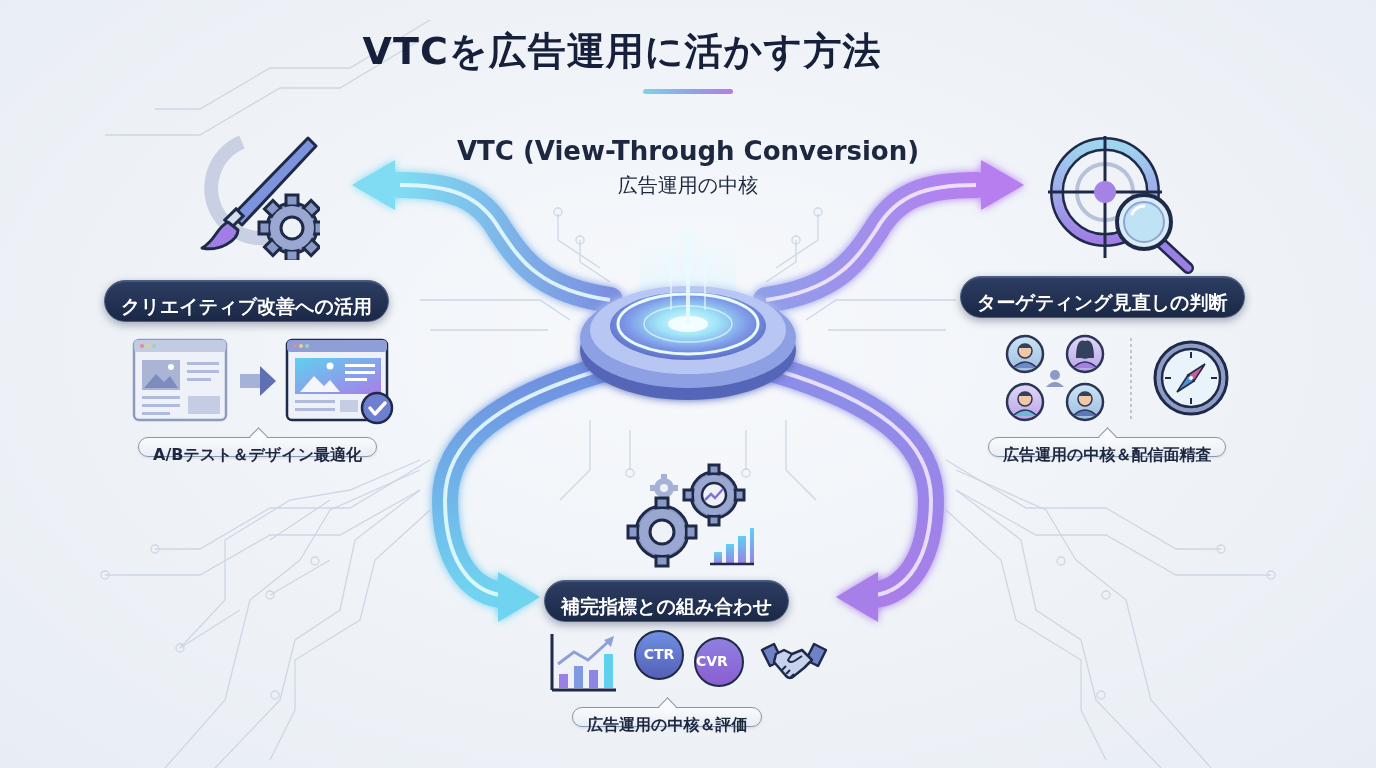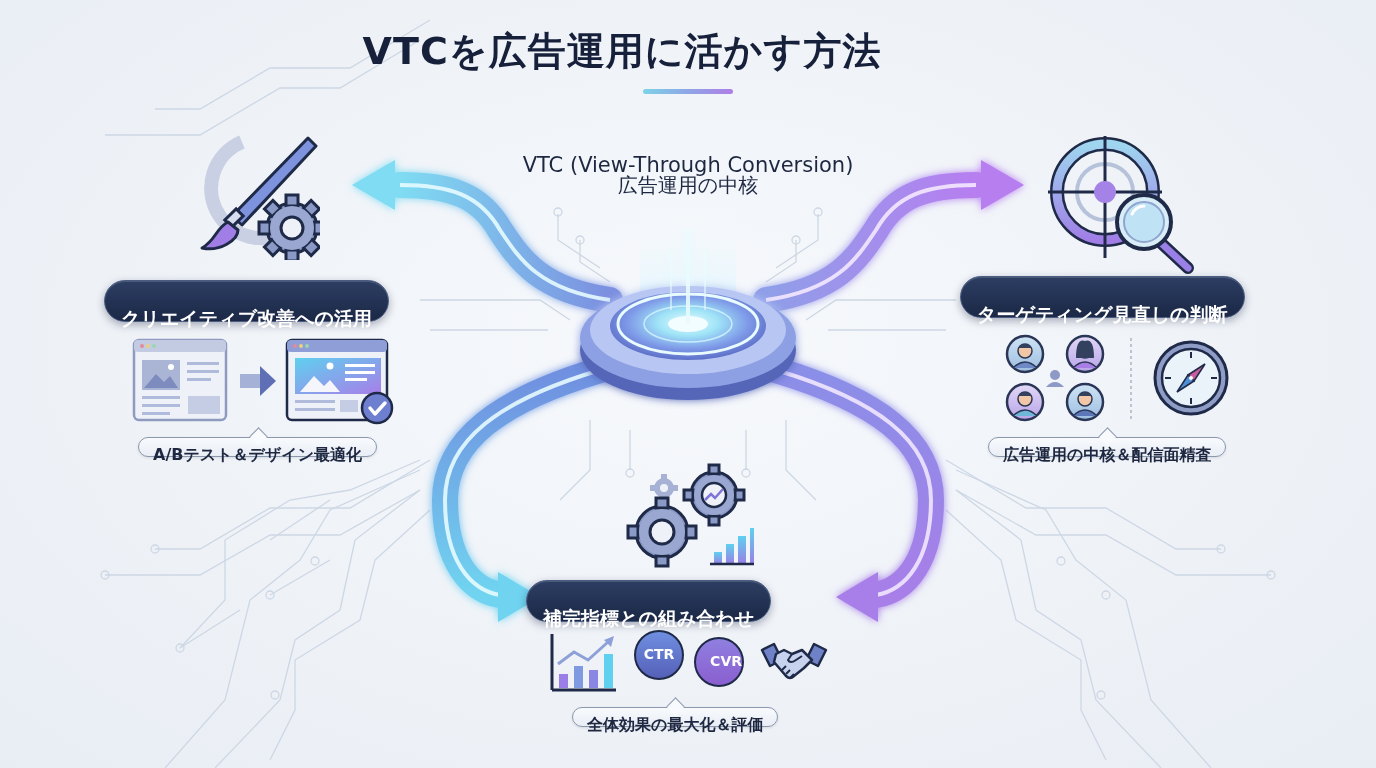--- a/index.html
+++ b/index.html
@@ -13,31 +13,31 @@
   .abs { position: absolute; }
   .title {
     left: 0; width: 1244px; top: 26px; text-align: center;
     font-size: 38px; font-weight: bold; color: #17203a; letter-spacing: 1px;
   }
   .title-underline {
     left: 643px; top: 89px; width: 90px; height: 5px; border-radius: 3px;
     background: linear-gradient(90deg, #7dd3e8, #8ea6e6, #b07ee6);
   }
   .subtitle-en {
-    left: 0; width: 1376px; top: 153px; text-align: center;
-    font-size: 21px; font-weight: normal; color: #1d2740;
+    left: 0; width: 1376px; top: 136px; text-align: center;
+    font-size: 26px; font-weight: bold; color: #1d2740;
   }
   .subtitle-jp {
     left: 0; width: 1376px; top: 172px; text-align: center;
     font-size: 20px; color: #1d2740;
   }
   .pill-dark {
     background: linear-gradient(180deg, #2d3e63 0%, #1b2846 100%);
     color: #fff; font-weight: bold; font-size: 19px;
-    border-radius: 22px; padding: 16px 16px;
+    border-radius: 22px; padding: 4px 16px;
     height: 42px; line-height: 42px;
     box-shadow: 0 3px 8px rgba(20,30,60,0.35), inset 0 1px 0 rgba(255,255,255,0.15);
     border: 1px solid #4a5c82;
     white-space: nowrap;
   }
   .pill-light {
     background: linear-gradient(180deg, #f8fafd, #e9eef5);
     border: 1.5px solid #8a97ad;
     color: #1d2740; font-weight: bold; font-size: 16px;
     border-radius: 20px; height: 20px; line-height: 33px;
@@ -387,41 +387,41 @@
     <circle r="23" fill="#9aa7d1"></circle>
     <circle r="12" fill="#eef2f8" stroke="#1f2a48" stroke-width="3"></circle>
   </g>
   <rect x="90" y="92" width="8" height="12" fill="url(#gBars)"></rect>
   <rect x="102" y="84" width="8" height="20" fill="url(#gBars)"></rect>
   <rect x="114" y="76" width="8" height="28" fill="url(#gBars)"></rect>
   <rect x="126" y="68" width="4" height="36" fill="url(#gBars)"></rect>
   <line x1="86" y1="104" x2="130" y2="104" stroke="#1f2a48" stroke-width="2.5"></line>
 </svg>
 
-<div class="abs pill-dark" style="left:526px;top:580px">補完指標との組み合わせ</div>
+<div class="abs pill-dark" style="left:544px;top:580px">補完指標との組み合わせ</div>
 
 <svg class="abs" style="left:550px;top:632px" width="70" height="62" viewBox="0 0 70 62">
   <line x1="2" y1="2" x2="2" y2="58" stroke="#1f2a48" stroke-width="3"></line>
   <line x1="2" y1="58" x2="66" y2="58" stroke="#1f2a48" stroke-width="3"></line>
   <rect x="9" y="42" width="9" height="14" fill="#9a7fe6"></rect>
   <rect x="24" y="34" width="9" height="22" fill="#7f9ae0"></rect>
   <rect x="39" y="38" width="9" height="18" fill="#8b86e4"></rect>
   <rect x="54" y="22" width="9" height="34" fill="#5fd0ef"></rect>
   <polyline points="8,32 24,20 38,28 58,10" stroke="#8ea0d8" stroke-width="3" fill="none"></polyline>
   <polygon points="64,4 54,8 61,15" fill="#8ea0d8"></polygon>
 </svg>
 
 <div class="abs" style="left:634px;top:630px;width:50px;height:50px;border-radius:50%;background:linear-gradient(180deg,#6f8fe0,#5560b8);border:2.5px solid #1f2a48;color:#fff;font-weight:bold;font-size:14px;line-height:45px;text-align:center;">
   <span>CTR</span>
 </div>
-<div class="abs" style="left:694px;top:637px;width:50px;height:50px;border-radius:50%;background:linear-gradient(180deg,#8f7fe0,#8a5fd0);border:2.5px solid #1f2a48;color:#fff;font-weight:bold;font-size:14px;line-height:45px;text-align:right;">
+<div class="abs" style="left:694px;top:637px;width:50px;height:50px;border-radius:50%;background:linear-gradient(180deg,#8f7fe0,#8a5fd0);border:2.5px solid #1f2a48;color:#fff;font-weight:bold;font-size:14px;line-height:45px;text-align:left;">
   <span>CVR</span>
 </div>
 
 <svg class="abs" style="left:760px;top:640px" width="68" height="46" viewBox="0 0 68 46">
   <path d="M2 10 L14 4 L22 20 L10 26 Z" fill="#6f82c8" stroke="#1f2a48" stroke-width="2.5" stroke-linejoin="round"></path>
   <path d="M66 10 L54 4 L46 20 L58 26 Z" fill="#6f82c8" stroke="#1f2a48" stroke-width="2.5" stroke-linejoin="round"></path>
   <path d="M14 22 L26 36 Q30 40 34 36 L44 28 L52 20 L42 10 L32 14 L24 10 L16 14 Z" fill="#c6d2ee" stroke="#1f2a48" stroke-width="2.5" stroke-linejoin="round"></path>
   <path d="M32 14 L28 20 Q30 24 36 20 L42 16" fill="none" stroke="#1f2a48" stroke-width="2"></path>
   <path d="M22 30 L26 26 M26 34 L30 30 M30 38 L34 34" stroke="#1f2a48" stroke-width="2"></path>
 </svg>
 
-<div class="abs pill-light" style="left:572px;top:707px">全体効果の最大化＆評価</div>
+<div class="abs pill-light" style="left:572px;top:707px">広告運用の中核＆評価</div>
 
 </body></html>

